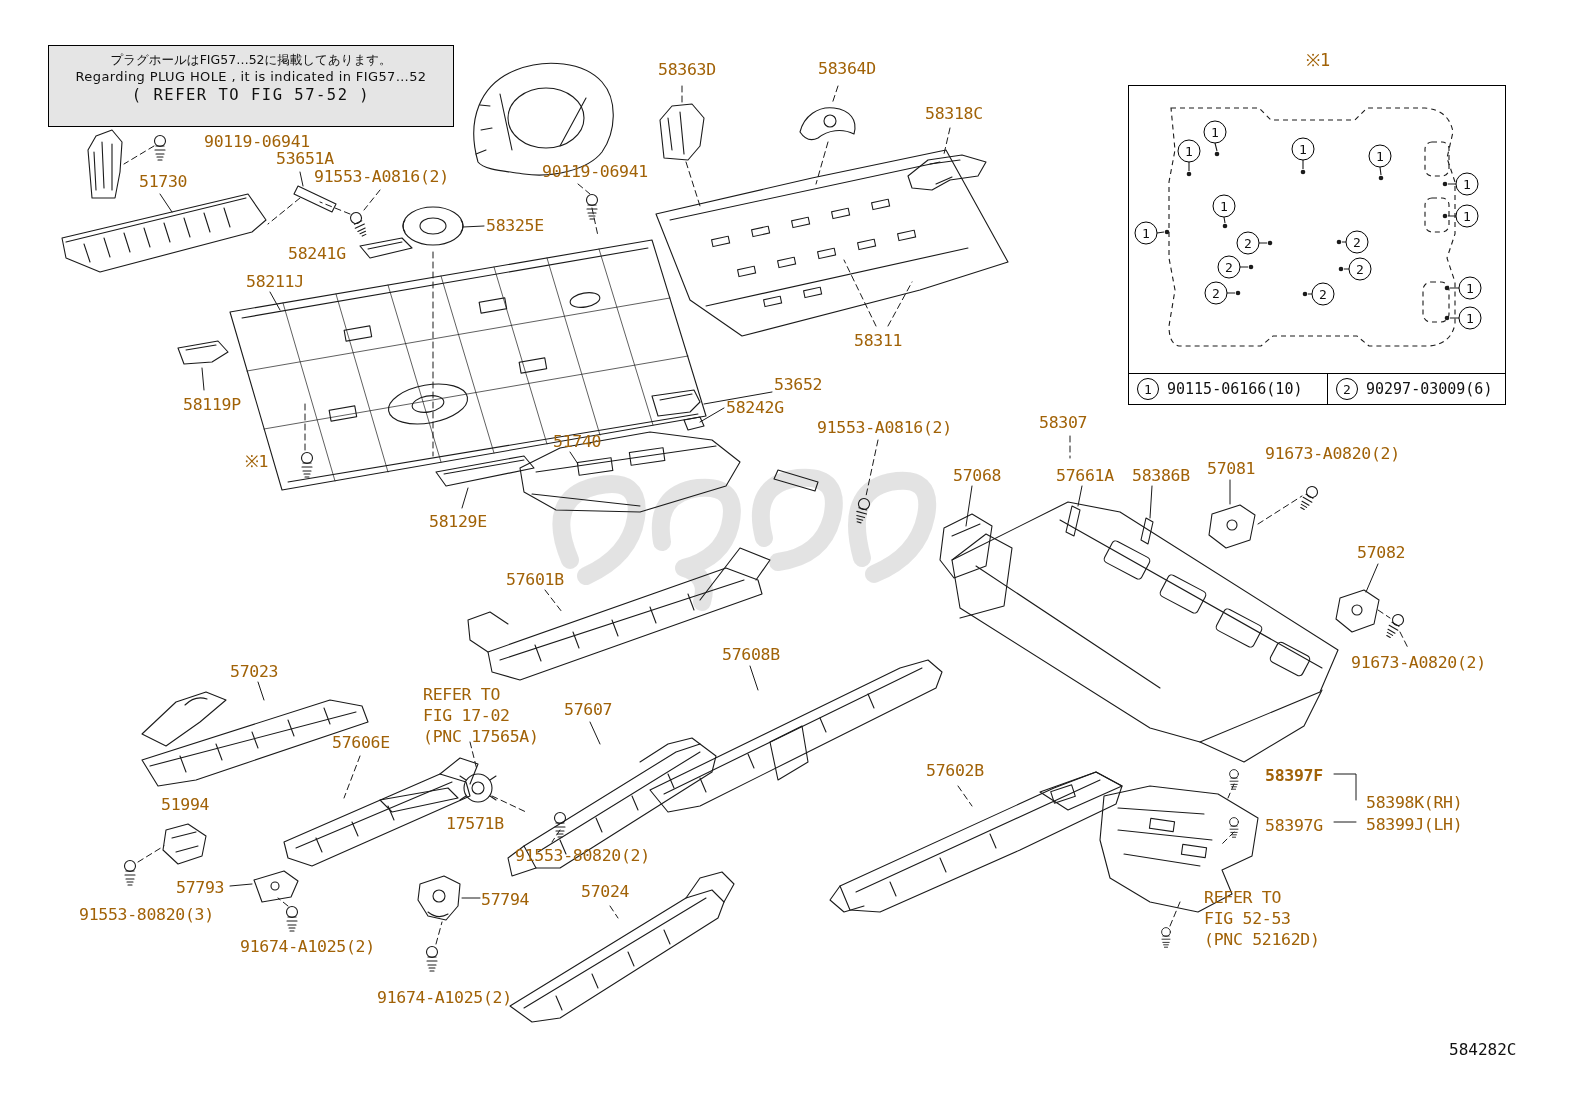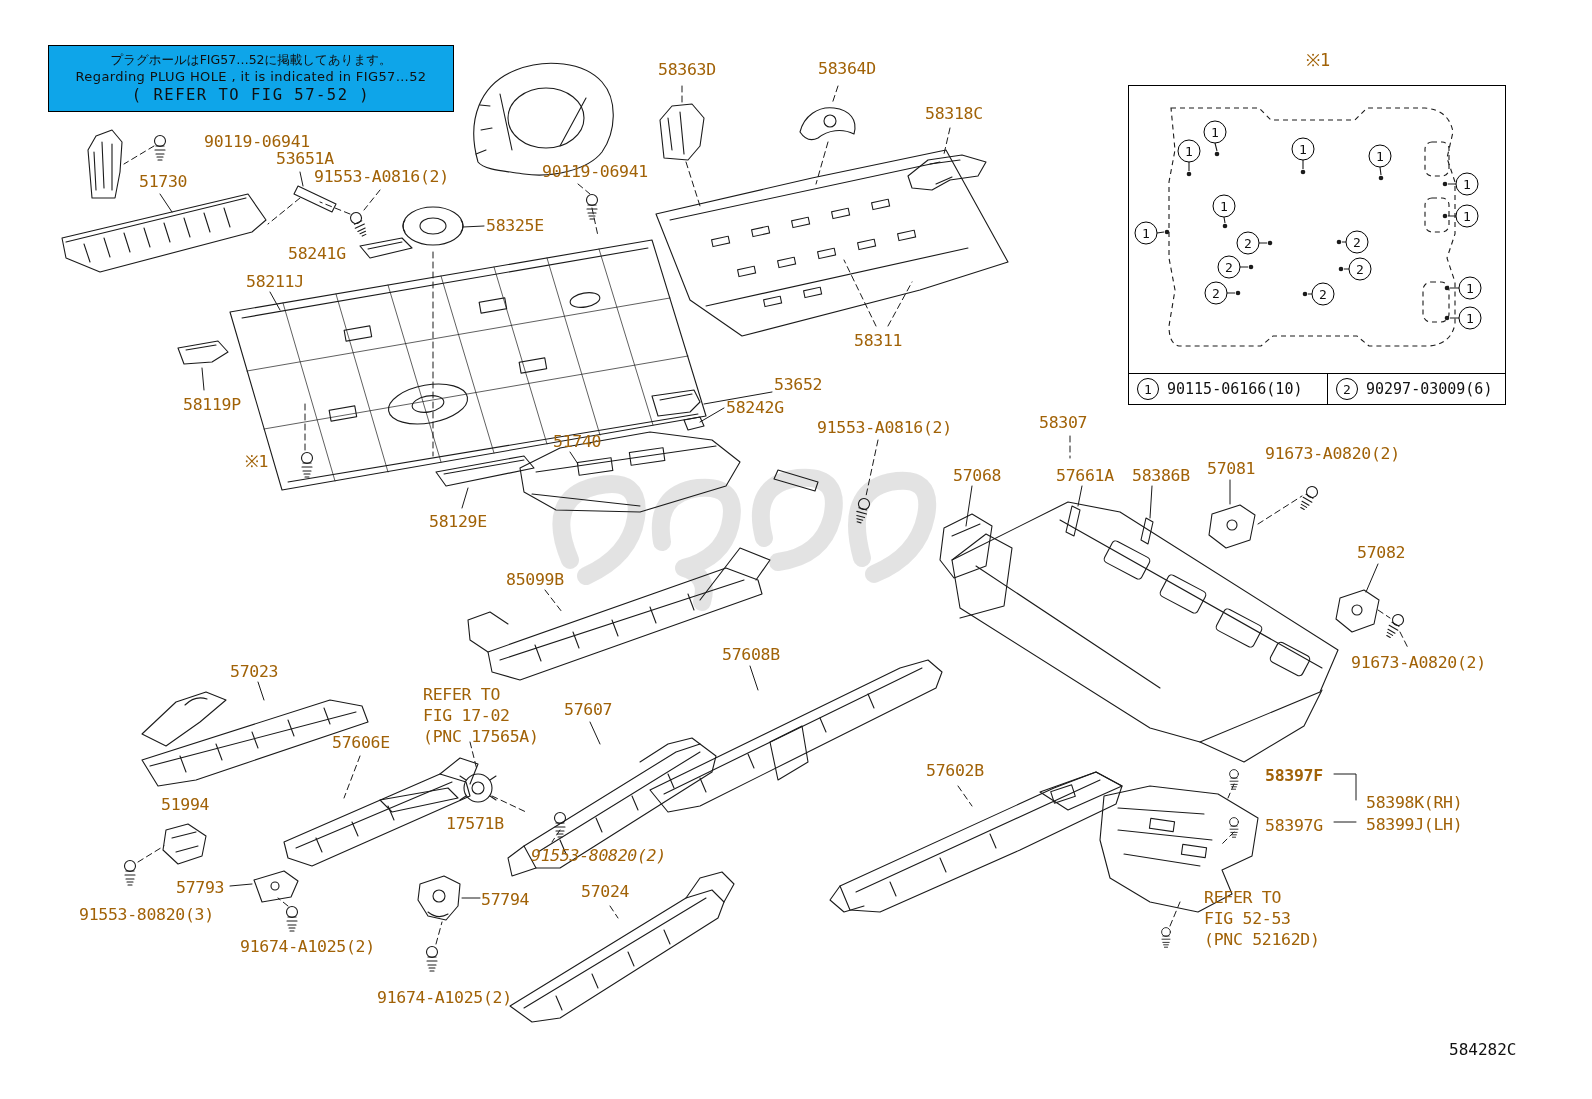--- a/index.html
+++ b/index.html
@@ -2,21 +2,21 @@
 <html><head>
 <meta charset="utf-8">
 <style>
   html,body{margin:0;padding:0;background:#fff;}
   .canvas{position:relative;width:1592px;height:1099px;background:#ffffff;overflow:hidden;
           font-family:"DejaVu Sans Mono",monospace;color:#101010;}
   .art{position:absolute;left:0;top:0;}
   .part-label{position:absolute;font:16.5px/1.28 "DejaVu Sans Mono",monospace;color:#a16207;
               white-space:pre;letter-spacing:-0.3px;}
   .note-box{position:absolute;left:48px;top:45px;width:396px;border:1.6px solid #000;
-            text-align:center;padding:6px 4px 7px;font-family:"DejaVu Sans",sans-serif;background:#0ea5e9;}
+            text-align:center;padding:6px 4px 22px;font-family:"DejaVu Sans",sans-serif;background:#e5e5e5;}
   .note-line-jp{font-size:12.5px;}
   .note-line-en{font-size:13px;letter-spacing:0.4px;}
   .note-line-ref{font-family:"DejaVu Sans Mono",monospace;font-size:15.5px;letter-spacing:1.5px;margin-top:2px;}
   .inset{position:absolute;left:1128px;top:85px;width:376px;border:1.6px solid #000;background:#fff;}
   .inset-body{position:relative;height:287px;}
   .inset-svg{position:absolute;left:0;top:0;}
   .callout{position:absolute;width:21px;height:21px;border:1.4px solid #000;border-radius:50%;
            display:flex;align-items:center;justify-content:center;font-size:13px;
            transform:translate(-50%,-50%);background:#fff;z-index:2;}
   .inset-legend{display:flex;border-top:1.6px solid #000;height:30px;align-items:stretch;font-size:15px;}
@@ -359,39 +359,39 @@
       <div class="part-label" style="left: 288px; top: 243px;">58241G</div>
       <div class="part-label" style="left: 246px; top: 271px;">58211J</div>
       <div class="part-label" style="left: 183px; top: 394px;">58119P</div>
       <div class="part-label" style="left: 854px; top: 330px;">58311</div>
       <div class="part-label" style="left: 774px; top: 374px;">53652</div>
       <div class="part-label" style="left: 726px; top: 397px;">58242G</div>
       <div class="part-label" style="left: 817px; top: 417px;">91553-A0816(2)</div>
       <div class="part-label" style="left: 553px; top: 431px;">51740</div>
       <div class="part-label" style="left: 245px; top: 451px;">※1</div>
       <div class="part-label" style="left: 429px; top: 511px;">58129E</div>
-      <div class="part-label" style="left: 506px; top: 569px;">85099B</div>
+      <div class="part-label" style="left: 506px; top: 569px;">57601B</div>
       <div class="part-label" style="left: 1039px; top: 412px;">58307</div>
       <div class="part-label" style="left: 953px; top: 465px;">57068</div>
       <div class="part-label" style="left: 1056px; top: 465px;">57661A</div>
       <div class="part-label" style="left: 1132px; top: 465px;">58386B</div>
       <div class="part-label" style="left: 1207px; top: 458px;">57081</div>
       <div class="part-label" style="left: 1265px; top: 443px;">91673-A0820(2)</div>
       <div class="part-label" style="left: 1357px; top: 542px;">57082</div>
       <div class="part-label" style="left: 1351px; top: 652px;">91673-A0820(2)</div>
       <div class="part-label" style="left: 230px; top: 661px;">57023</div>
       <div class="part-label" style="left: 423px; top: 684px;">REFER TO
 FIG 17-02
 (PNC 17565A)</div>
       <div class="part-label" style="left: 564px; top: 699px;">57607</div>
       <div class="part-label" style="left: 332px; top: 732px;">57606E</div>
       <div class="part-label" style="left: 722px; top: 644px;">57608B</div>
       <div class="part-label" style="left: 446px; top: 813px;">17571B</div>
       <div class="part-label" style="left: 161px; top: 794px;">51994</div>
-      <div class="part-label" style="left: 531px; top: 845px; font-style: italic;">91553-80820(2)</div>
+      <div class="part-label" style="left: 515px; top: 845px;">91553-80820(2)</div>
       <div class="part-label" style="left: 176px; top: 877px;">57793</div>
       <div class="part-label" style="left: 79px; top: 904px;">91553-80820(3)</div>
       <div class="part-label" style="left: 481px; top: 889px;">57794</div>
       <div class="part-label" style="left: 581px; top: 881px;">57024</div>
       <div class="part-label" style="left: 240px; top: 936px;">91674-A1025(2)</div>
       <div class="part-label" style="left: 377px; top: 987px;">91674-A1025(2)</div>
       <div class="part-label" style="left: 926px; top: 760px;">57602B</div>
       <div class="part-label" style="left: 1265px; top: 765px; font-weight: bold;">58397F</div>
       <div class="part-label" style="left: 1366px; top: 792px;">58398K(RH)</div>
       <div class="part-label" style="left: 1265px; top: 815px;">58397G</div>

